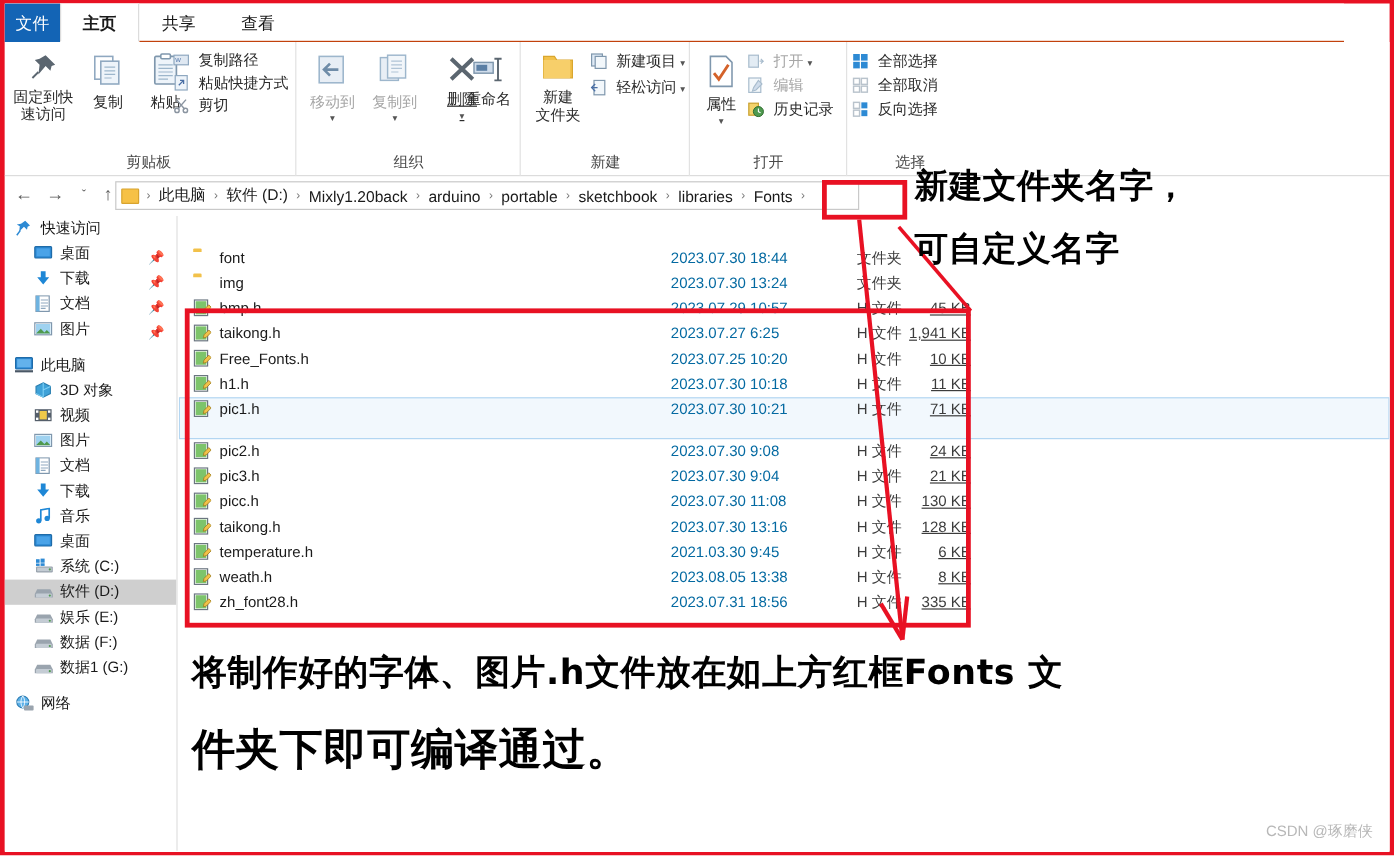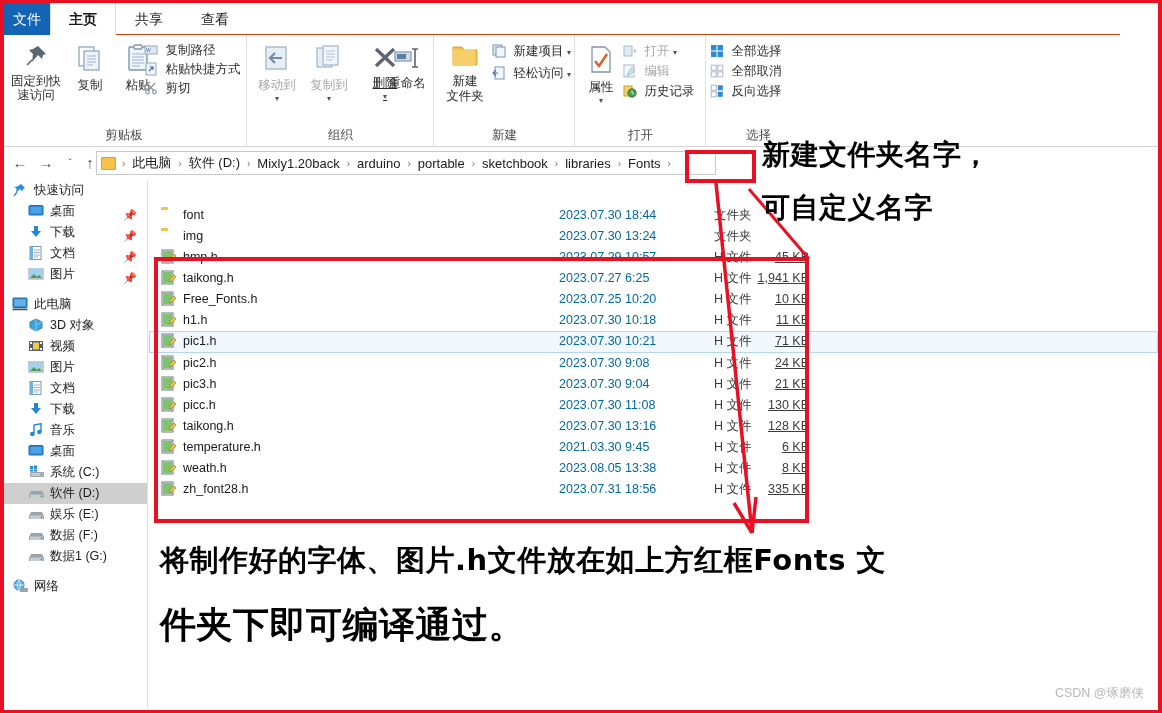--- a/index.html
+++ b/index.html
@@ -164,21 +164,21 @@
   }
   .rows { position: absolute; left: 0; top: 25px; width: 1009px; }
   .row {
     position: relative; height: 21px; line-height: 21px;
     font-size: 12.5px; color: #1a1a1a;
     white-space: nowrap;
   }
   .row.hover {
     background: #f2f8fd;
     border: 1px solid #b3d6f2;
-    height: 22px;
+    height: 35px;
     padding-left: 36px;
   }
   .c-name { position: absolute; left: 12px; top: 0; }
   .c-date { position: absolute; left: 410px; top: 0; color: #0369a1; }
   .c-type { position: absolute; left: 565px; top: 0; color: #3c3c3c; }
   .c-size { position: absolute; left: 540px; top: 0; width: 110px; text-align: right; color: #3c3c3c; }
   .row .c-size { left: 540px; width: 120px; text-decoration: underline; }
   .ficon { display: inline-block; width: 16px; height: 15px; vertical-align: -3px; margin-right: 6px; position: relative; }
 
   

